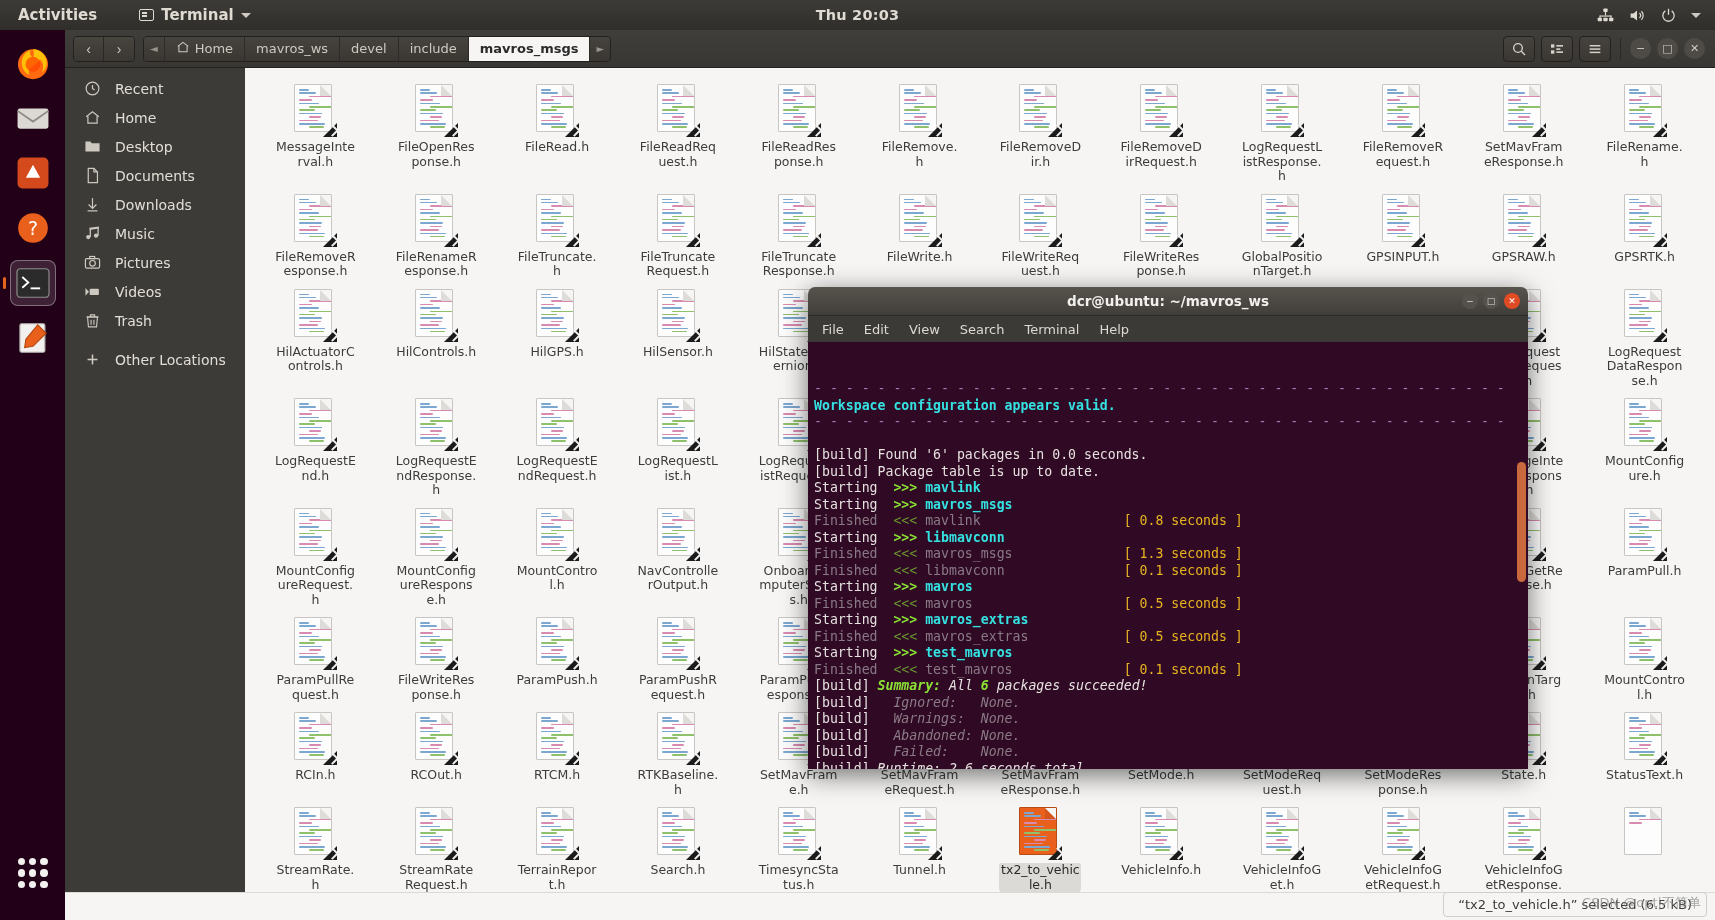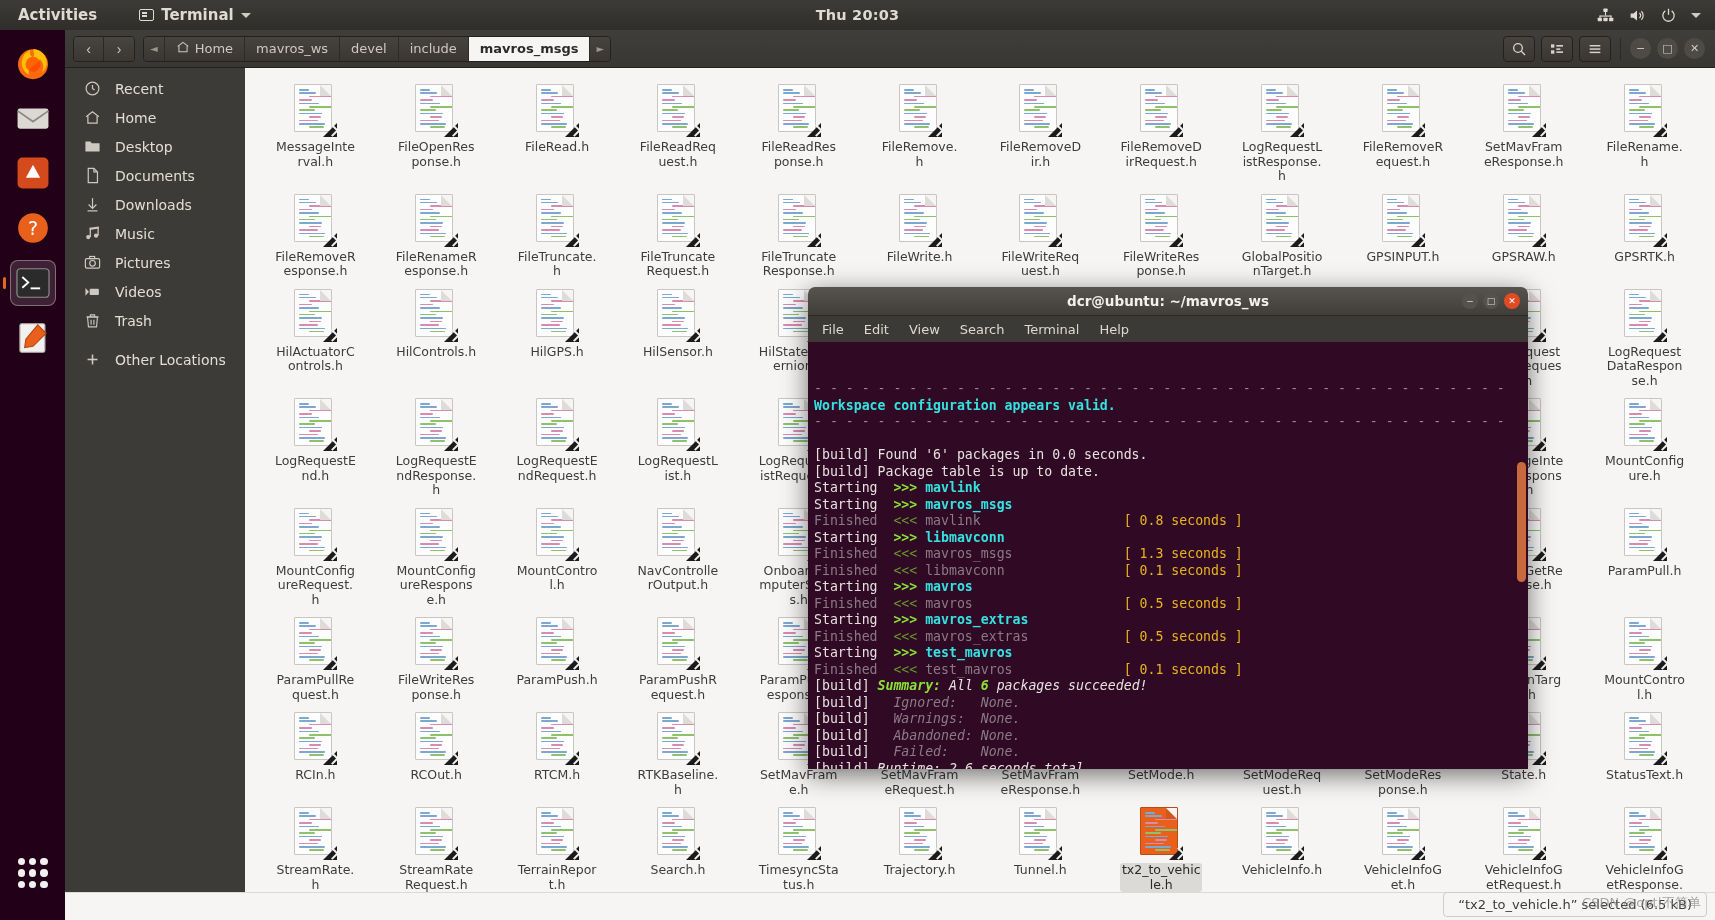--- a/index.html
+++ b/index.html
@@ -2197,40 +2197,20 @@
                   <span class="ln" style="left:14px;top:21px;width:27px;background:#8fc06a"></span>
                   <span class="ln" style="left:4px;top:24.4px;width:16px;background:#8fc06a"></span>
                   <span class="ln" style="left:4px;top:27.799999999999997px;width:23px;background:#7ba7d0"></span>
                   <span class="ln" style="left:14px;top:31.199999999999996px;width:12px;background:#d98ab0"></span>
                   <span class="ln" style="left:4px;top:34.599999999999994px;width:19px;background:#d98ab0"></span>
                   <span class="ln" style="left:4px;top:37.99999999999999px;width:26px;background:#7ba7d0"></span>
                   <span class="ln" style="left:14px;top:41.39999999999999px;width:15px;background:#8fc06a"></span>
                 </div>
                 <span class="corner"></span>
               </div>
-              <div class="fname">Trajectory.h</div>
-            </div>
-            <div class="fitem">
-              <div class="ficon">
-                <div class="doc">
-                  <span class="ln" style="left:4px;top:4px;width:10px;background:#7ba7d0"></span>
-                  <span class="ln" style="left:4px;top:7.4px;width:17px;background:#7ba7d0"></span>
-                  <span class="ln" style="left:14px;top:10.8px;width:24px;background:#d98ab0"></span>
-                  <span class="ln" style="left:4px;top:14.200000000000001px;width:13px;background:#d98ab0"></span>
-                  <span class="ln" style="left:4px;top:17.6px;width:20px;background:#7ba7d0"></span>
-                  <span class="ln" style="left:14px;top:21px;width:27px;background:#8fc06a"></span>
-                  <span class="ln" style="left:4px;top:24.4px;width:16px;background:#8fc06a"></span>
-                  <span class="ln" style="left:4px;top:27.799999999999997px;width:23px;background:#7ba7d0"></span>
-                  <span class="ln" style="left:14px;top:31.199999999999996px;width:12px;background:#d98ab0"></span>
-                  <span class="ln" style="left:4px;top:34.599999999999994px;width:19px;background:#d98ab0"></span>
-                  <span class="ln" style="left:4px;top:37.99999999999999px;width:26px;background:#7ba7d0"></span>
-                  <span class="ln" style="left:14px;top:41.39999999999999px;width:15px;background:#8fc06a"></span>
-                </div>
-                <span class="corner"></span>
-              </div>
               <div class="fname">Tunnel.h</div>
             </div>
             <div class="fitem selected">
               <div class="ficon">
                 <div class="doc sel">
                   <span class="ln" style="left:4px;top:4px;width:10px;background:#7ba7d0"></span>
                   <span class="ln" style="left:4px;top:7.4px;width:17px;background:#7ba7d0"></span>
                   <span class="ln" style="left:14px;top:10.8px;width:24px;background:#d98ab0"></span>
                   <span class="ln" style="left:4px;top:14.200000000000001px;width:13px;background:#d98ab0"></span>
                   <span class="ln" style="left:4px;top:17.6px;width:20px;background:#7ba7d0"></span>

